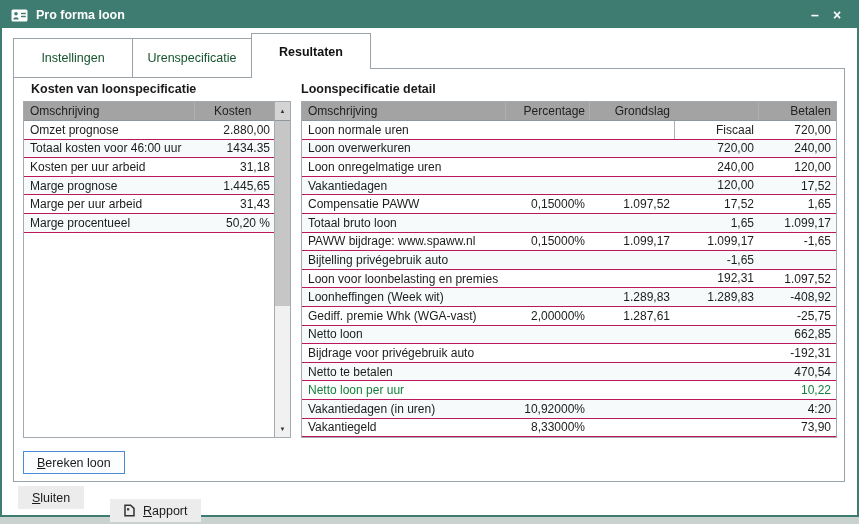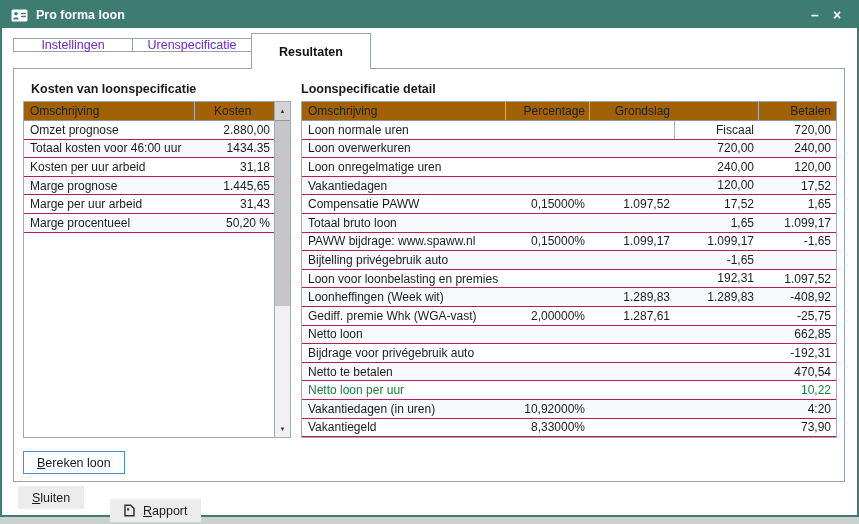--- a/index.html
+++ b/index.html
@@ -9,39 +9,39 @@
     border:2px solid #3E7B70;background:#fff;box-sizing:border-box;}
 
   
   .titlebar{position:absolute;left:0;top:0;right:0;height:26px;background:#3E7B70;
     display:flex;align-items:center;padding:0 9px;color:#fff;}
   .titlebar .title{font-weight:bold;font-size:12.5px;margin-left:8px;flex:1;}
   .win-btn{width:22px;height:22px;display:flex;align-items:center;justify-content:center;
     color:#fff;font-size:14px;font-weight:bold;cursor:default;}
 
   
-  .tab{position:absolute;top:36px;height:14px;width:120px;background:#fff;
+  .tab{position:absolute;top:36px;height:40px;width:120px;background:#fff;
     border:1px solid #9BA3A9;box-sizing:border-box;display:flex;align-items:center;
-    justify-content:center;font-size:12.5px;color:#6d28d9;z-index:2;}
+    justify-content:center;font-size:12.5px;color:#14532d;z-index:2;}
   .tab.active{top:31px;height:36px;font-weight:bold;color:#111;border-bottom:none;z-index:4;}
   .tab1{left:11px;} .tab2{left:130px;} .tab3{left:249px;}
 
   
   .panel{position:absolute;left:11px;top:66px;width:832px;height:414px;
     border:1px solid #9BA3A9;background:#fff;box-sizing:border-box;z-index:1;}
   .group-label{position:absolute;font-size:12.5px;font-weight:bold;color:#1a1a1a;}
   .gl-left{left:17px;top:13px;} .gl-right{left:287px;top:13px;}
 
   
   .tbl{position:absolute;top:32px;height:337px;border:1px solid #A3ABB1;background:#fff;
     box-sizing:border-box;font-size:12px;color:#1c1c1c;display:flex;flex-direction:row;}
   .tbl-left{left:9px;width:268px;}
   .tbl-right{left:287px;width:536px;}
   .tbl-main{flex:1;display:flex;flex-direction:column;overflow:hidden;}
-  .thead{display:flex;height:19px;background:#a16207;border-bottom:1px solid #8F969C;
+  .thead{display:flex;height:19px;background:#a3a3a3;border-bottom:1px solid #8F969C;
     box-sizing:border-box;align-items:center;color:#222;flex:none;}
   .th{box-sizing:border-box;padding:0 4px;white-space:nowrap;overflow:hidden;}
   .th.sep{border-left:1px solid #ABB1B6;height:100%;display:flex;align-items:center;}
   .th.num{justify-content:flex-end;}
   .tbody{flex:1;overflow:hidden;}
   .trow{display:flex;height:18.6px;align-items:center;box-sizing:border-box;
     border-bottom:1px solid #be185d;}
   .trow:nth-child(even){background:#f7fafa;}
   .c{box-sizing:border-box;padding:0 4px;white-space:nowrap;overflow:hidden;}
   .c-oms{flex:1;padding-left:6px;}

